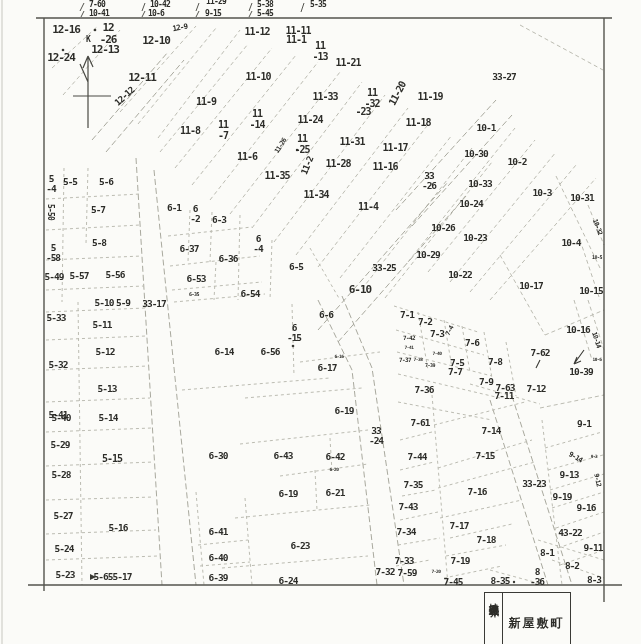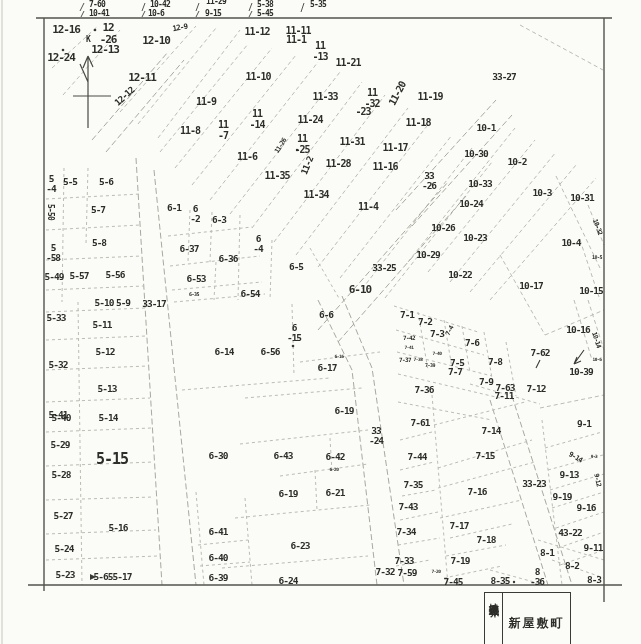--- a/index.html
+++ b/index.html
@@ -239,21 +239,21 @@
       <span class="plabel" style="font-size: 9.5px; letter-spacing: -1px; left: 123px; top: 303px; transform: translate(-50%, -50%);">5-9</span>
       <span class="plabel" style="font-size: 9.5px; letter-spacing: -1px; left: 56px; top: 318px; transform: translate(-50%, -50%);">5-33</span>
       <span class="plabel" style="font-size: 9.5px; letter-spacing: -1px; left: 102px; top: 325px; transform: translate(-50%, -50%);">5-11</span>
       <span class="plabel" style="font-size: 9.5px; letter-spacing: -1px; left: 105px; top: 352px; transform: translate(-50%, -50%);">5-12</span>
       <span class="plabel" style="font-size: 9.5px; letter-spacing: -1px; left: 58px; top: 365px; transform: translate(-50%, -50%);">5-32</span>
       <span class="plabel" style="font-size: 9.5px; letter-spacing: -1px; left: 107px; top: 389px; transform: translate(-50%, -50%);">5-13</span>
       <span class="plabel" style="font-size: 9.5px; letter-spacing: -1px; left: 58px; top: 415px; transform: translate(-50%, -50%);">5-41</span>
       <span class="plabel" style="font-size: 9.5px; letter-spacing: -1px; left: 61px; top: 418px; transform: translate(-50%, -50%);">5-40</span>
       <span class="plabel" style="font-size: 9.5px; letter-spacing: -1px; left: 108px; top: 418px; transform: translate(-50%, -50%);">5-14</span>
       <span class="plabel" style="font-size: 9.5px; letter-spacing: -1px; left: 60px; top: 445px; transform: translate(-50%, -50%);">5-29</span>
-      <span class="plabel" style="font-size: 15px; letter-spacing: -1px; left: 112px; top: 459px; transform: translate(-50%, -50%);">5-15</span>
+      <span class="plabel" style="font-size: 10px; letter-spacing: -1px; left: 112px; top: 459px; transform: translate(-50%, -50%);">5-15</span>
       <span class="plabel" style="font-size: 9.5px; letter-spacing: -1px; left: 61px; top: 475px; transform: translate(-50%, -50%);">5-28</span>
       <span class="plabel" style="font-size: 9.5px; letter-spacing: -1px; left: 63px; top: 516px; transform: translate(-50%, -50%);">5-27</span>
       <span class="plabel" style="font-size: 9.5px; letter-spacing: -1px; left: 118px; top: 528px; transform: translate(-50%, -50%);">5-16</span>
       <span class="plabel" style="font-size: 9.5px; letter-spacing: -1px; left: 64px; top: 549px; transform: translate(-50%, -50%);">5-24</span>
       <span class="plabel" style="font-size: 9.5px; letter-spacing: -1px; left: 65px; top: 575px; transform: translate(-50%, -50%);">5-23</span>
       <span class="plabel" style="font-size: 9.5px; letter-spacing: -1px; left: 103px; top: 577px; transform: translate(-50%, -50%);">5-65</span>
       <span class="plabel" style="font-size: 9.5px; letter-spacing: -1px; left: 122px; top: 577px; transform: translate(-50%, -50%);">5-17</span>
       <span class="plabel" style="font-size: 9.5px; letter-spacing: -1px; left: 407px; top: 315px; transform: translate(-50%, -50%);">7-1</span>
       <span class="plabel" style="font-size: 9.5px; letter-spacing: -1px; left: 425px; top: 322px; transform: translate(-50%, -50%);">7-2</span>
       <span class="plabel" style="font-size: 6px; letter-spacing: -0.6px; left: 409px; top: 338px; transform: translate(-50%, -50%);">7-42</span>

